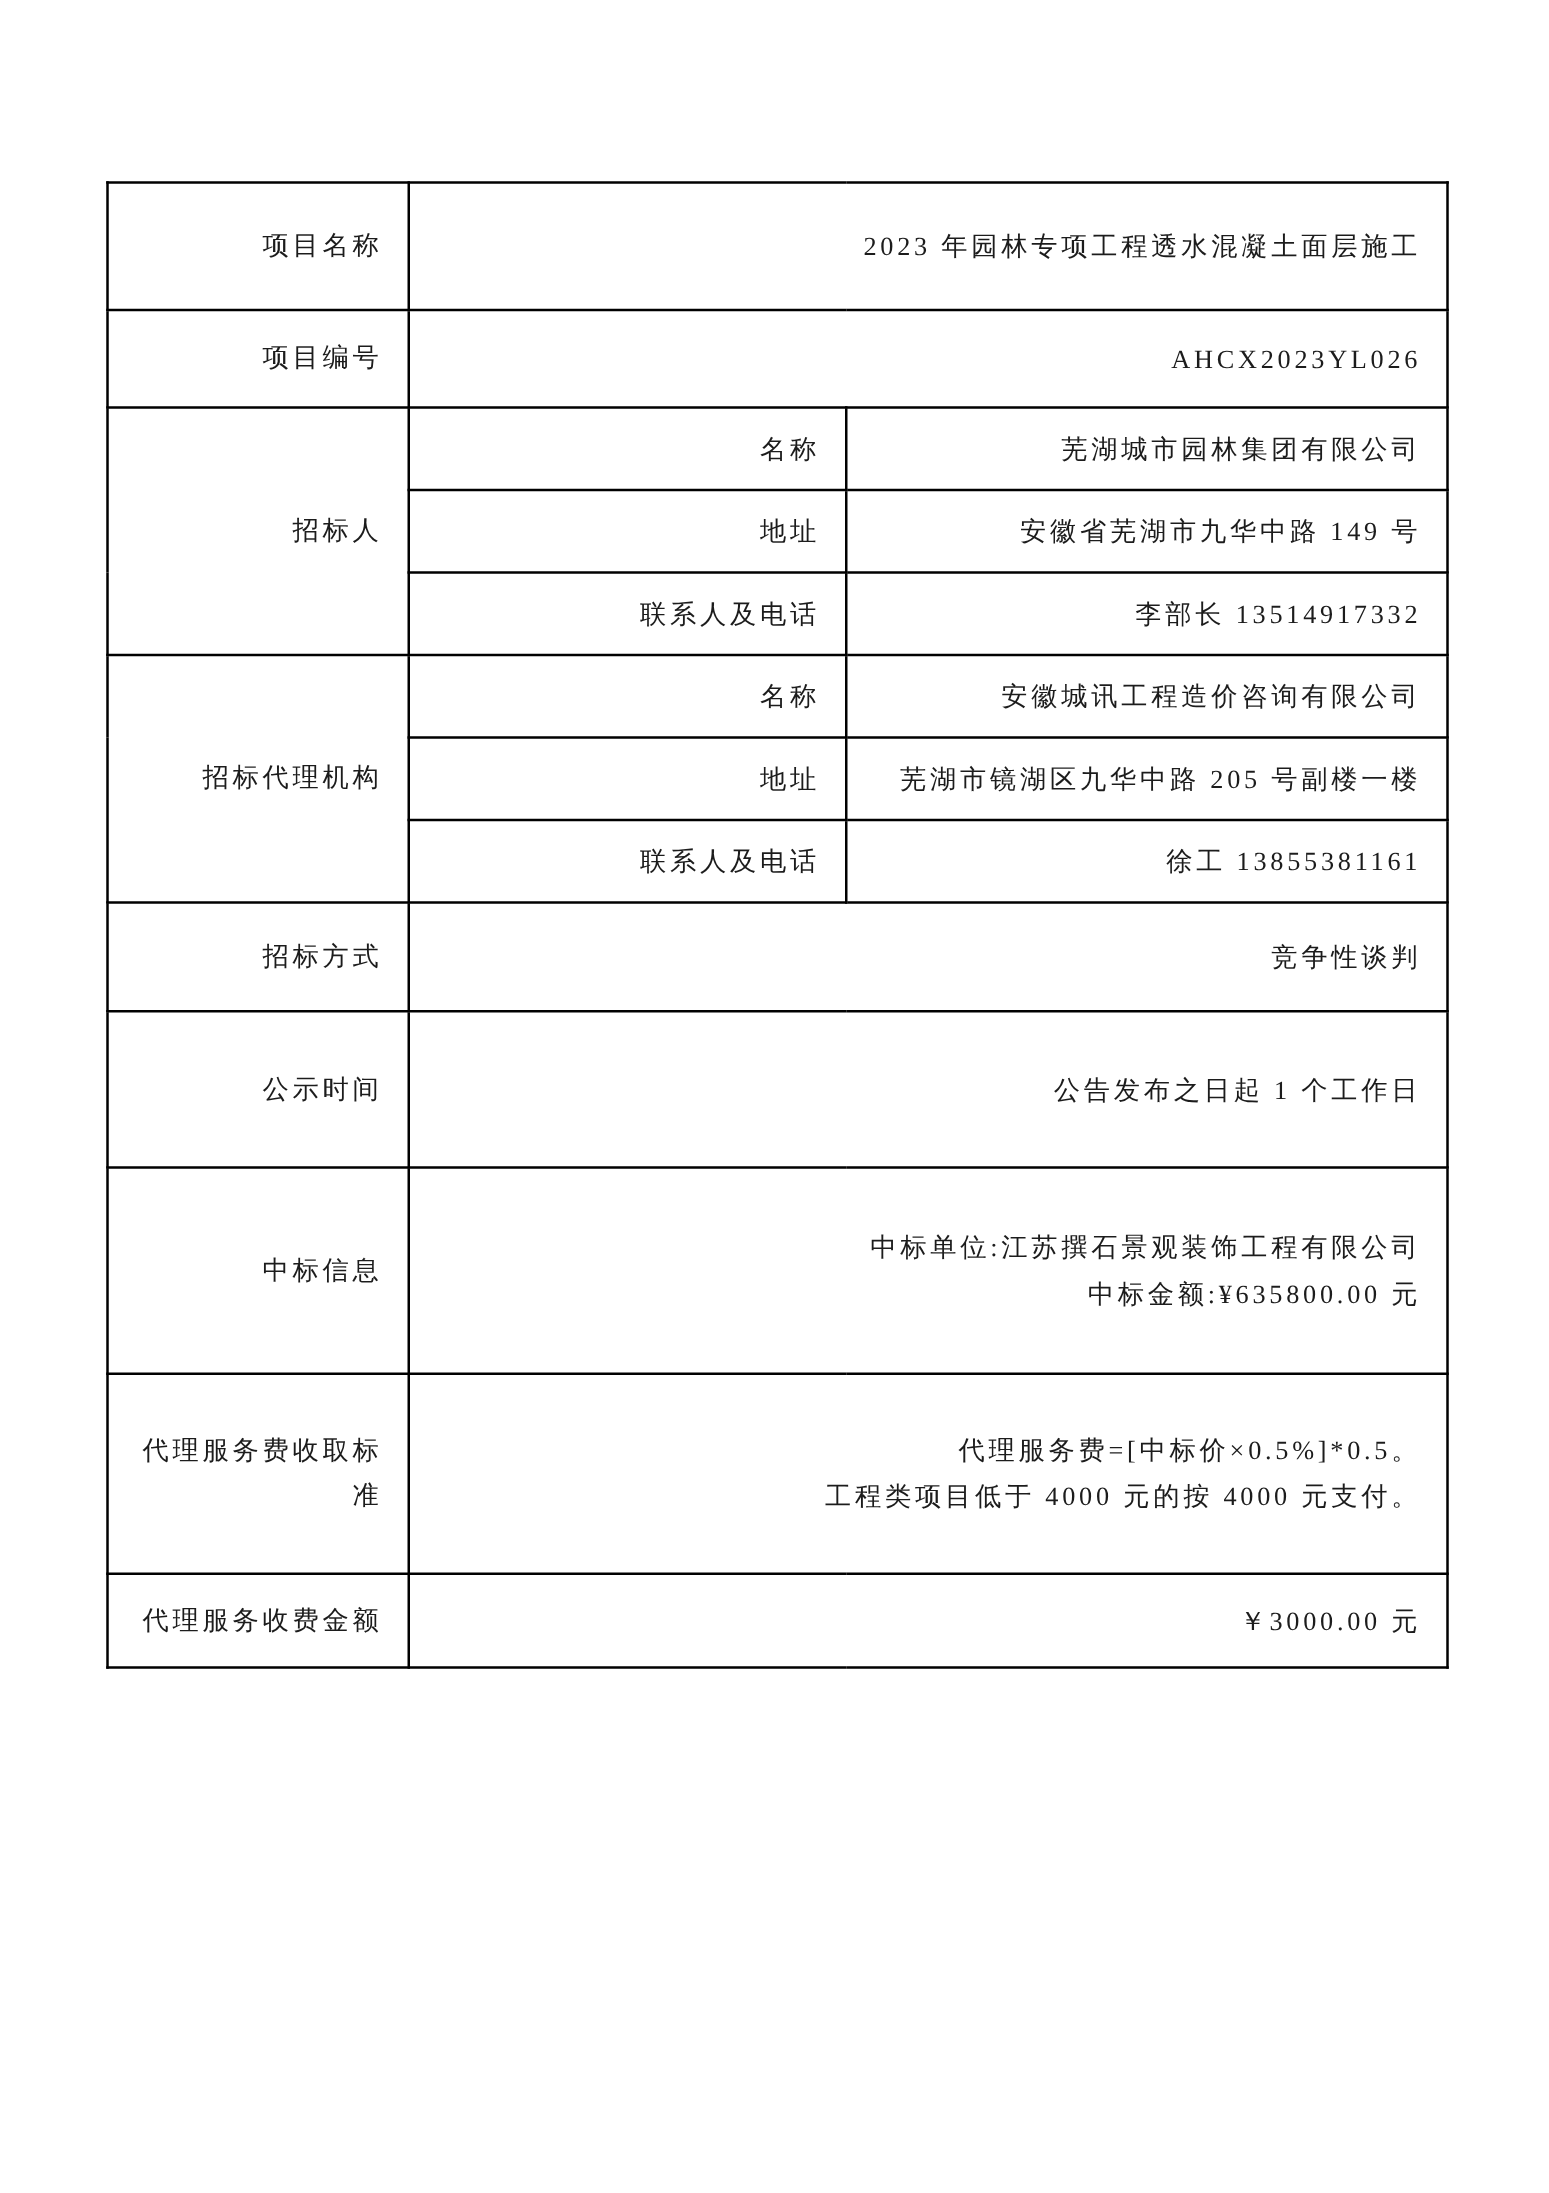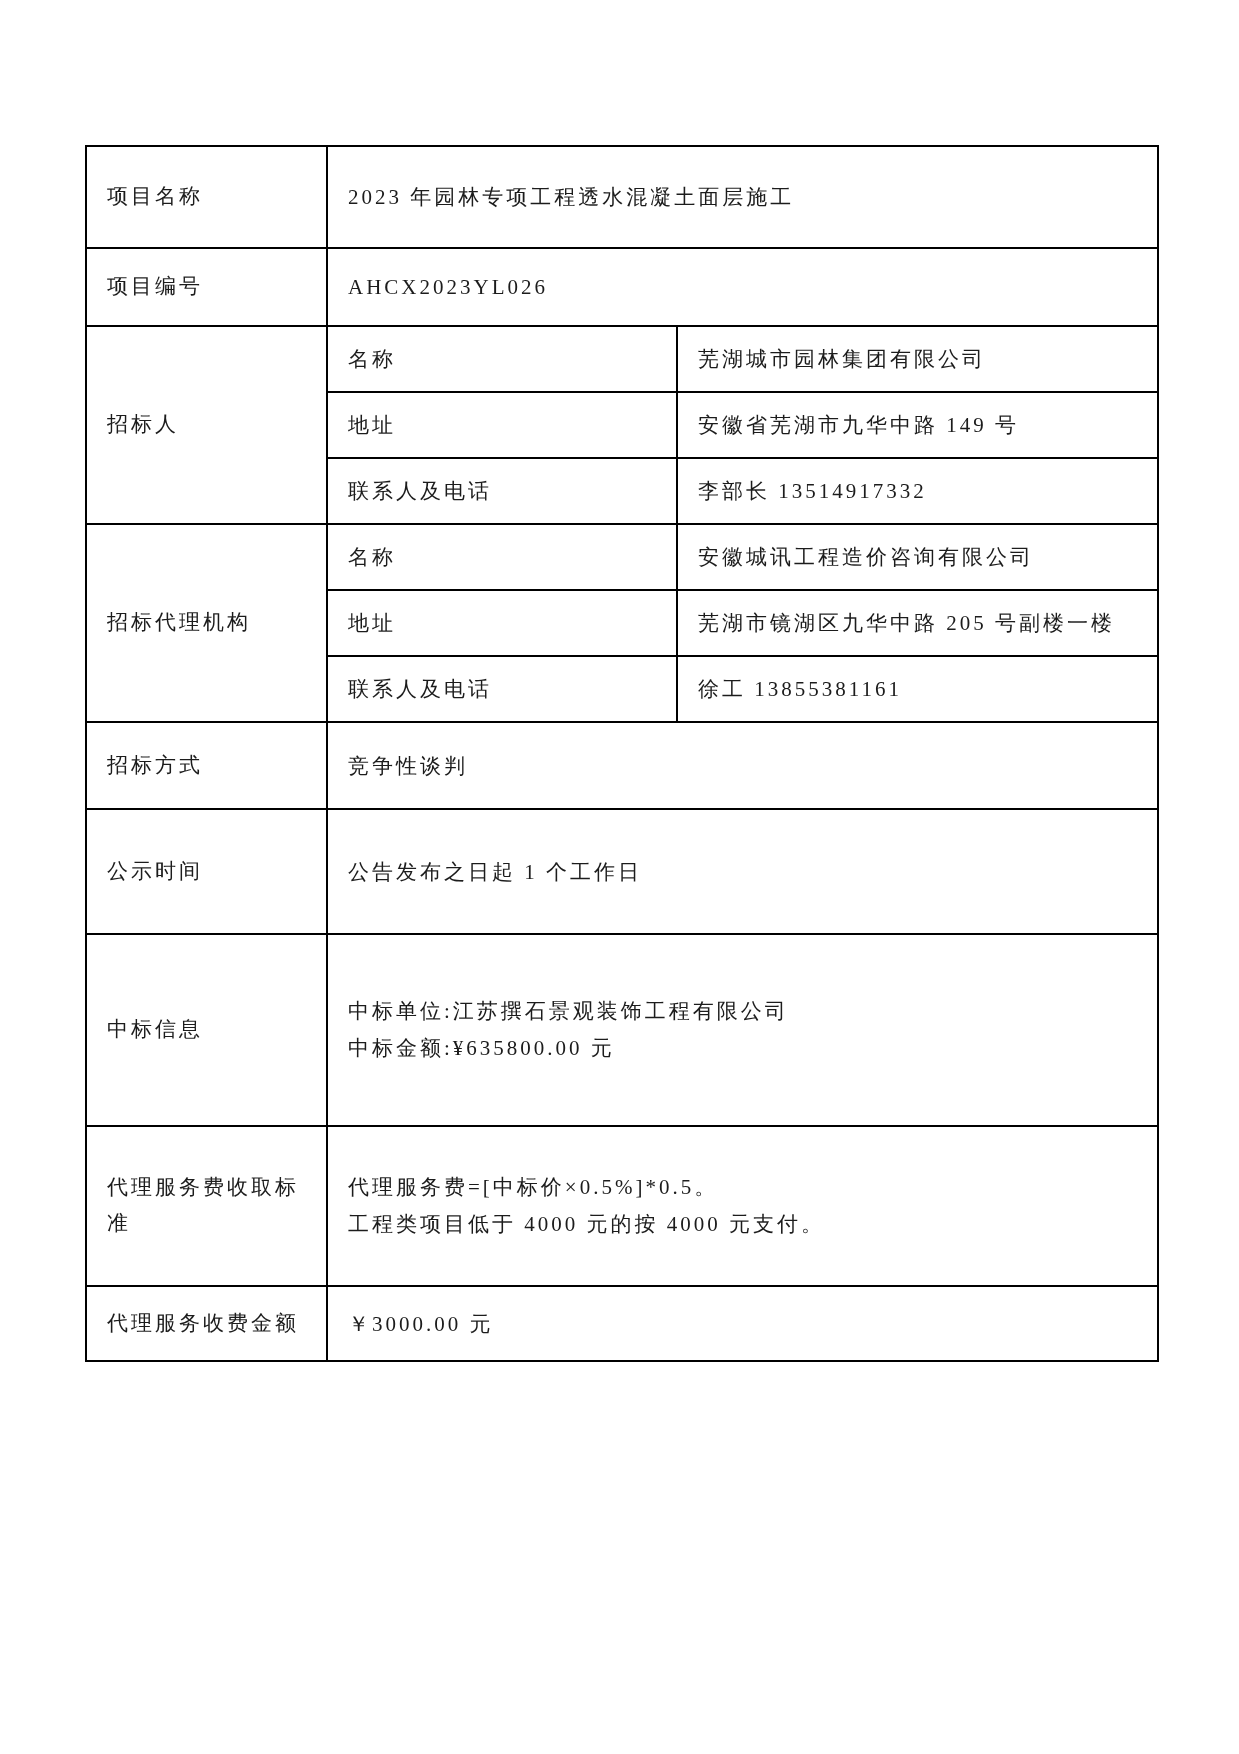--- a/index.html
+++ b/index.html
@@ -19,34 +19,34 @@
   table.bid-table {
     position: absolute;
     left: 85px;
     top: 145px;
     width: 1072px;
     border-collapse: collapse;
     table-layout: fixed;
   }
   table.bid-table td {
     border: 2px solid #000000;
-    text-align: left;
+    text-align: right;
     vertical-align: middle;
     font-size: 21px;
     letter-spacing: 3px;
     padding: 0 20px;
     overflow: hidden;
   }
   
   tr.r-name    { height: 102px; }
   tr.r-code    { height: 78px;  }
   tr.r-sub     { height: 66px;  }
   tr.r-method  { height: 87px; }
   tr.r-pub     { height: 125px; }
-  tr.r-award   { height: 192px; }
+  tr.r-award   { height: 165px; }
   tr.r-feestd  { height: 160px; }
   tr.r-feeamt  { height: 75px; padding-left: 16px;  }
 
   td.label-cell {
     line-height: 1.7;
   }
   .two-line div {
     line-height: 1.75;
   }
 </style>

